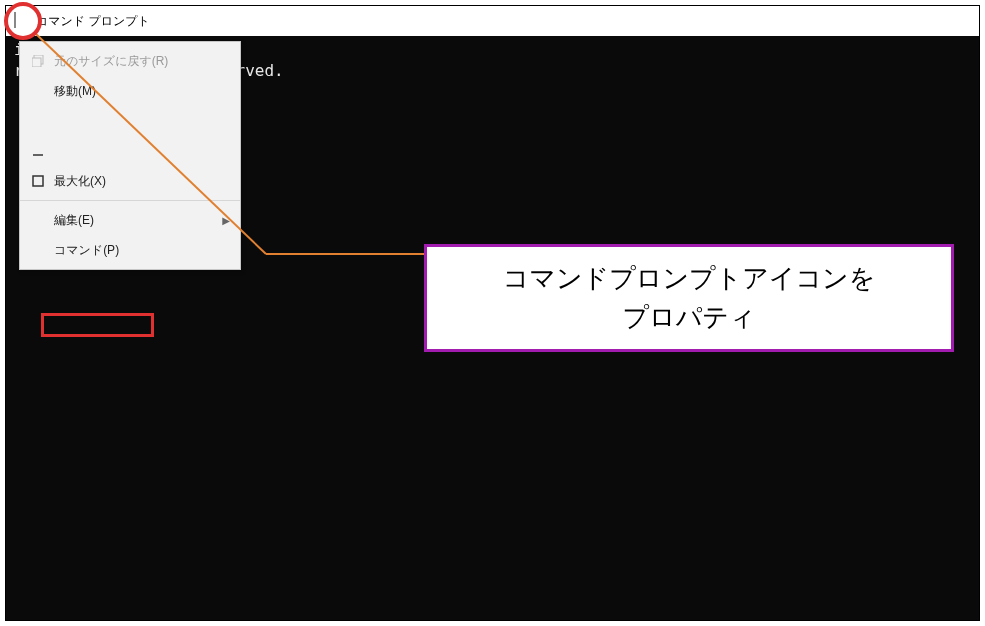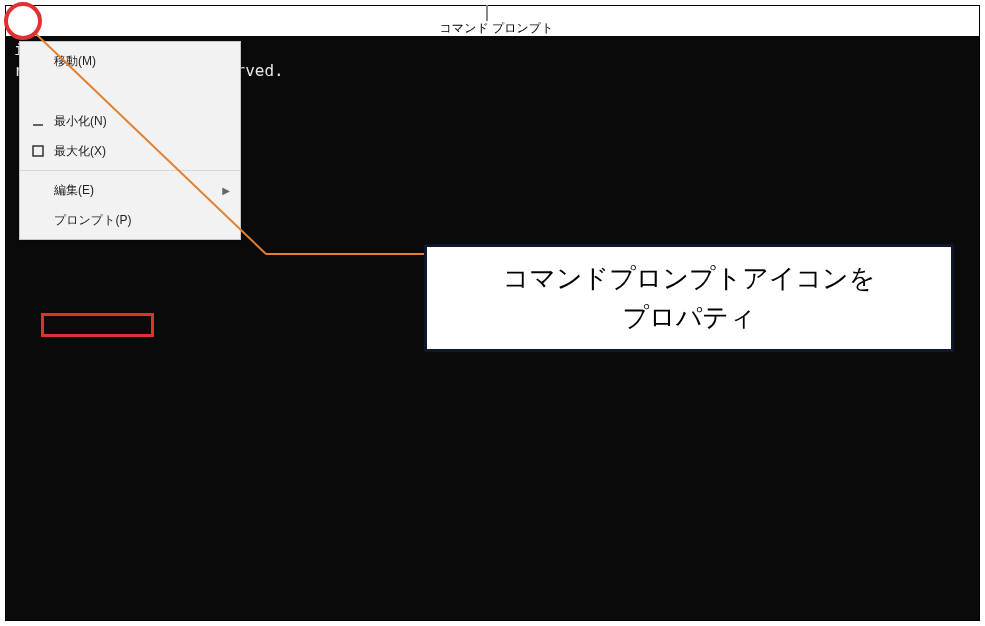--- a/index.html
+++ b/index.html
@@ -21,21 +21,20 @@
       background: #fff;
     }
     .titlebar {
       height: 30px;
       background: #fff;
       display: flex;
       align-items: center;
       padding-left: 8px;
       font-size: 12px;
       position: relative;
-      flex-direction: column;
     }
     .titlebar-icon {
       width: 16px;
       height: 16px;
       margin-right: 6px;
       display: inline-block;
     }
     .terminal {
       position: absolute;
       left: 0;
@@ -105,21 +104,21 @@
       pointer-events: none;
       z-index: 50;
     }
     .callout-box {
       position: absolute;
       left: 418px;
       top: 238px;
       width: 530px;
       height: 108px;
       background: #fff;
-      border: 3px solid #0f172a;
+      border: 3px solid #a21caf;
       display: flex;
       flex-direction: column;
       align-items: center;
       justify-content: center;
       font-size: 26px;
       font-weight: 500;
       line-height: 1.5;
       text-align: center;
       z-index: 40;
     }
@@ -153,52 +152,60 @@
     <span class="titlebar-icon">
       <span class="cmd-icon-box"></span>
     </span>
     <span>コマンド プロンプト</span>
   </div>
 
   <div class="terminal"><span>ion 10.0.18363.1016]</span>
 <span>ration. All rights reserved.</span></div>
 
   <div class="context-menu">
+    <div class="menu-item disabled">
+      <span class="menu-icon">
+        <svg width="12" height="12" viewBox="0 0 12 12">
+            <rect x="2" y="0" width="9" height="9" fill="none" stroke="#bbb" stroke-width="1"></rect>
+            <rect x="0" y="3" width="9" height="9" fill="#f2f2f2" stroke="#bbb" stroke-width="1"></rect>
+          </svg>
+      </span>
+      <span class="menu-label">元のサイズに戻す(R)</span>
+    </div>
     <div class="menu-item">
       <span class="menu-icon"></span>
       <span class="menu-label">移動(M)</span>
     </div>
     <div class="menu-item">
       <span class="menu-icon"></span>
     </div>
     <div class="menu-item">
       <span class="menu-icon">
         <svg width="12" height="12" viewBox="0 0 12 12">
             <line x1="1" y1="10" x2="11" y2="10" stroke="#333" stroke-width="1.5"></line>
           </svg>
       </span>
-      <span class="menu-label">最小化(N)</span>
     </div>
     <div class="menu-item">
       <span class="menu-icon">
         <svg width="12" height="12" viewBox="0 0 12 12">
             <rect x="1" y="1" width="10" height="10" fill="none" stroke="#333" stroke-width="1.5"></rect>
           </svg>
       </span>
       <span class="menu-label">最大化(X)</span>
     </div>
     <div class="menu-sep"></div>
     <div class="menu-item">
       <span class="menu-icon"></span>
       <span class="menu-label">編集(E)</span>
       <span class="menu-arrow">▶</span>
     </div>
     <div class="menu-item">
       <span class="menu-icon"></span>
-      <span class="menu-label">プロンプト(P)</span>
+      <span class="menu-label">コマンド(P)</span>
     </div>
   </div>
 
   <div class="callout-box">
     <div>コマンドプロンプトアイコンを</div>
     <div>プロパティ</div>
   </div>
 
   <svg class="pointer-line" style="left:0;top:0;" width="420" height="260">
     <line x1="30" y1="28" x2="260" y2="248" stroke="#e08030" stroke-width="2"></line>

